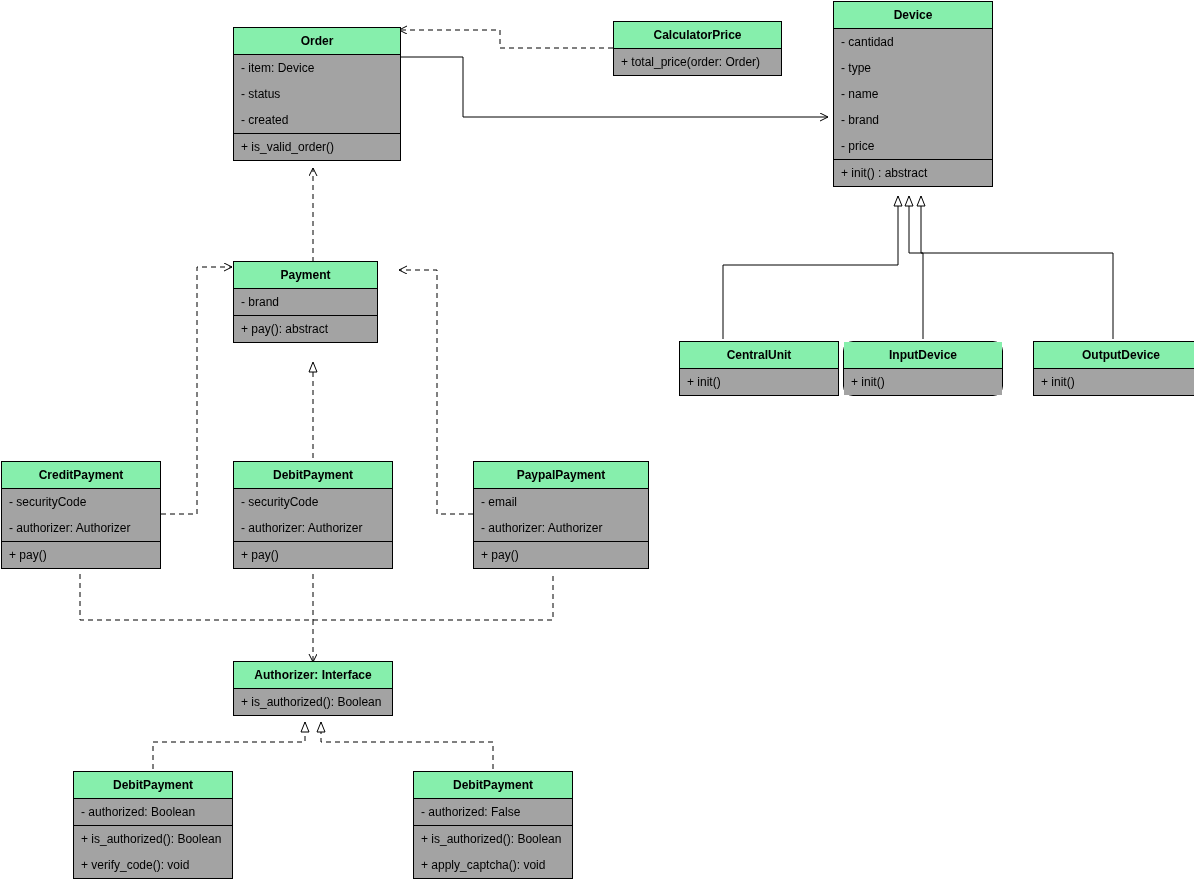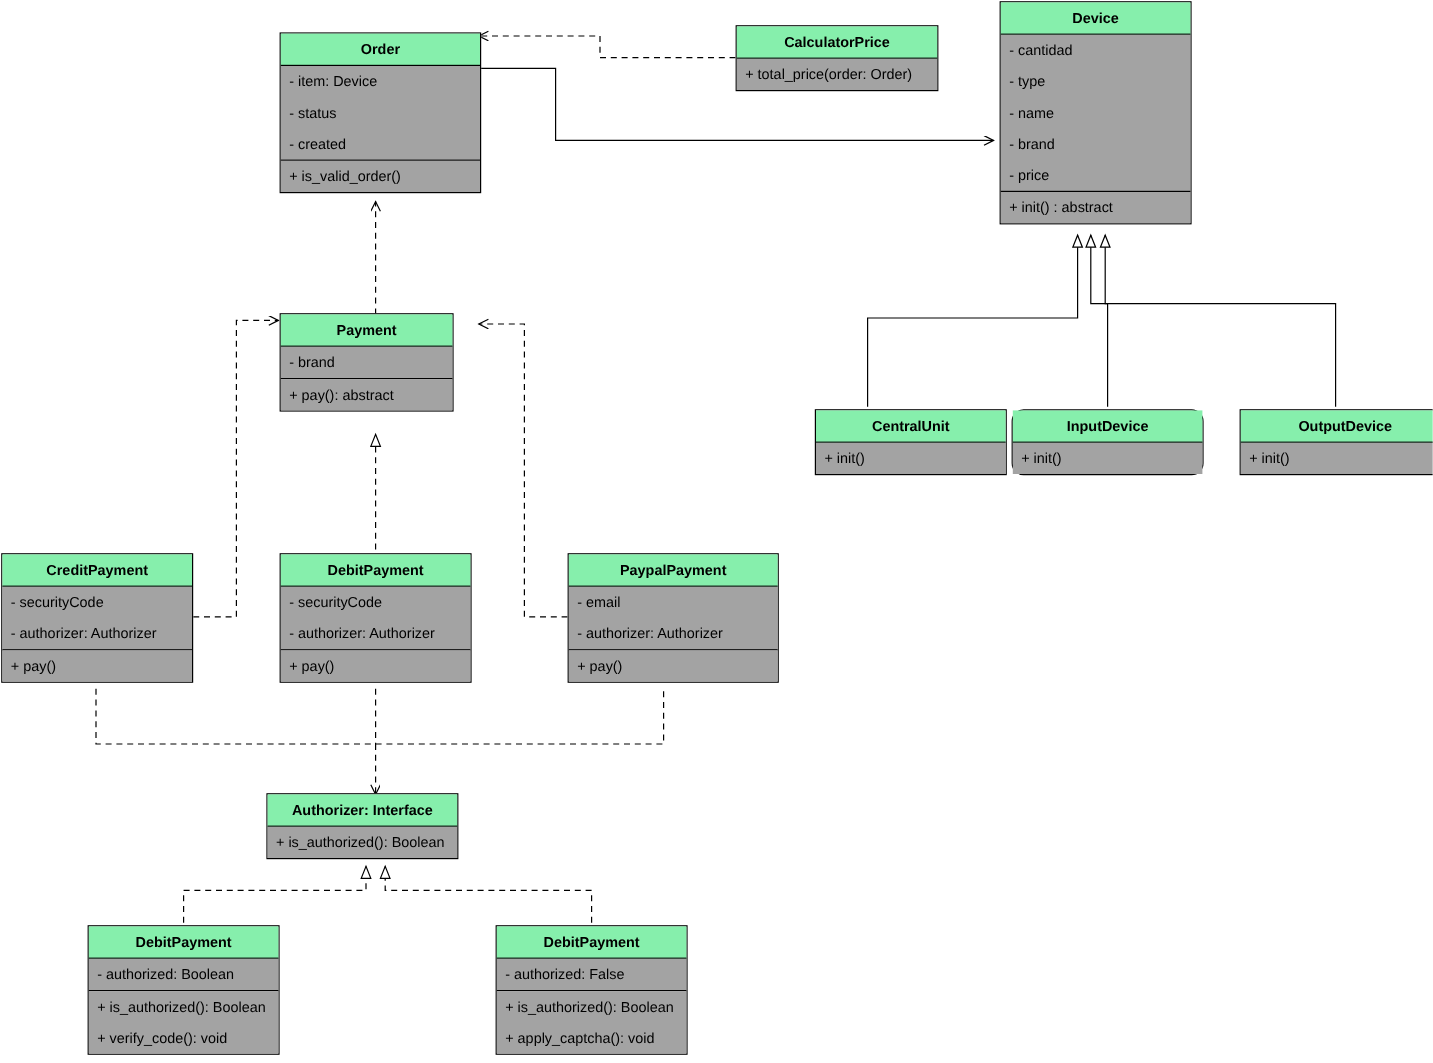--- a/index.html
+++ b/index.html
@@ -195,21 +195,21 @@
     <div class="uml-title">PaypalPayment</div>
     <div class="uml-section">
       <div class="uml-row">- email</div>
       <div class="uml-row">- authorizer: Authorizer</div>
     </div>
     <div class="uml-section">
       <div class="uml-row">+ pay()</div>
     </div>
   </div>
 
-  <div class="uml-class" style="left:222px; top:661px; width:160px;">
+  <div class="uml-class" style="left:233px; top:661px; width:160px;">
     <div class="uml-title">Authorizer: Interface</div>
     <div class="uml-section">
       <div class="uml-row">+ is_authorized(): Boolean</div>
     </div>
   </div>
 
   <div class="uml-class" style="left:73px; top:771px; width:160px;">
     <div class="uml-title">DebitPayment</div>
     <div class="uml-section">
       <div class="uml-row">- authorized: Boolean</div>

